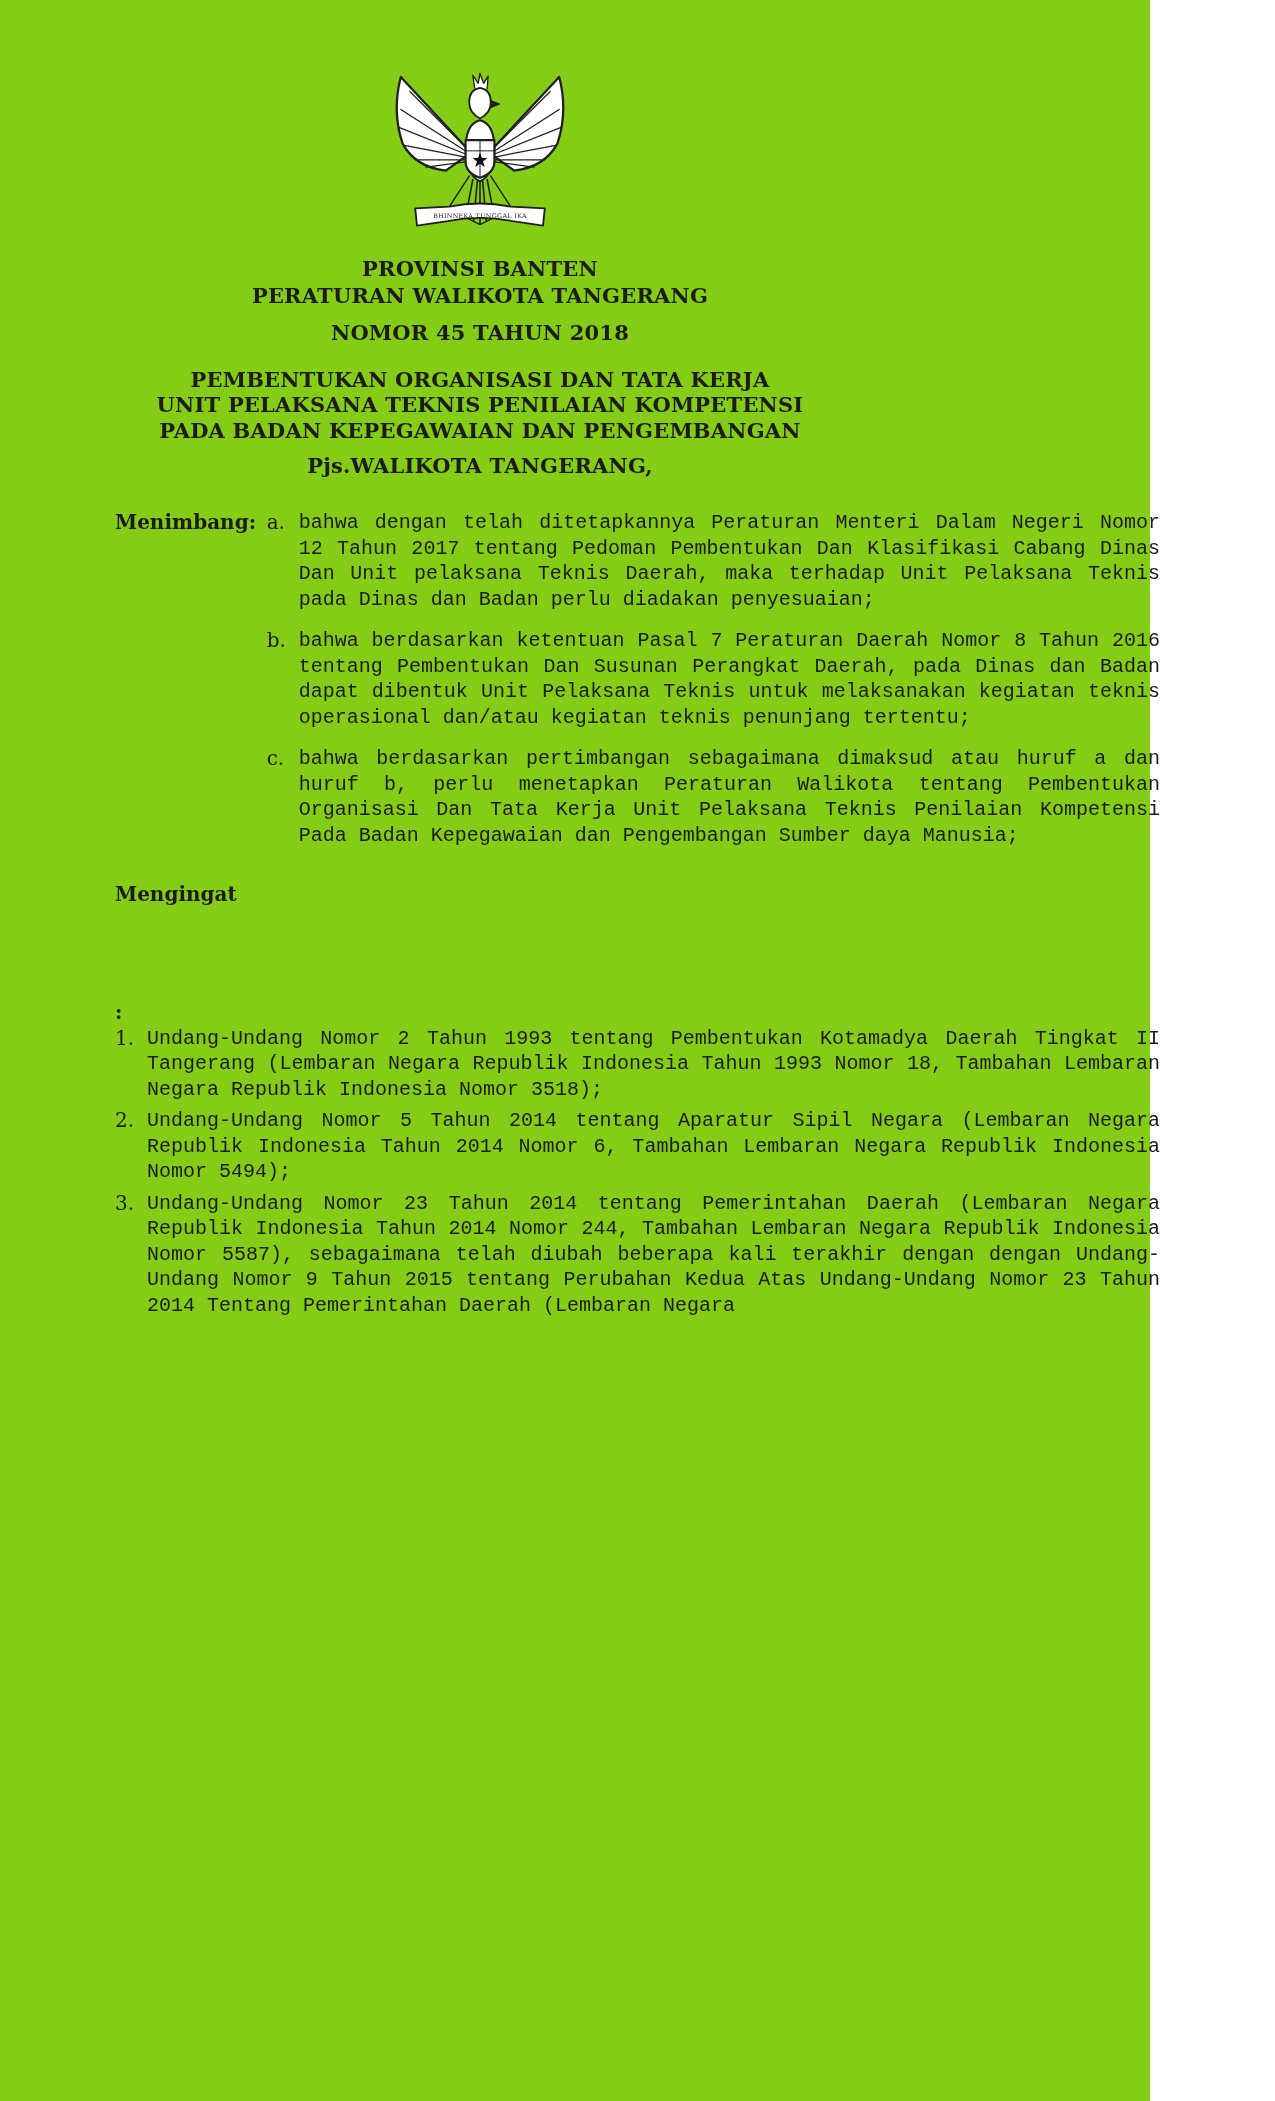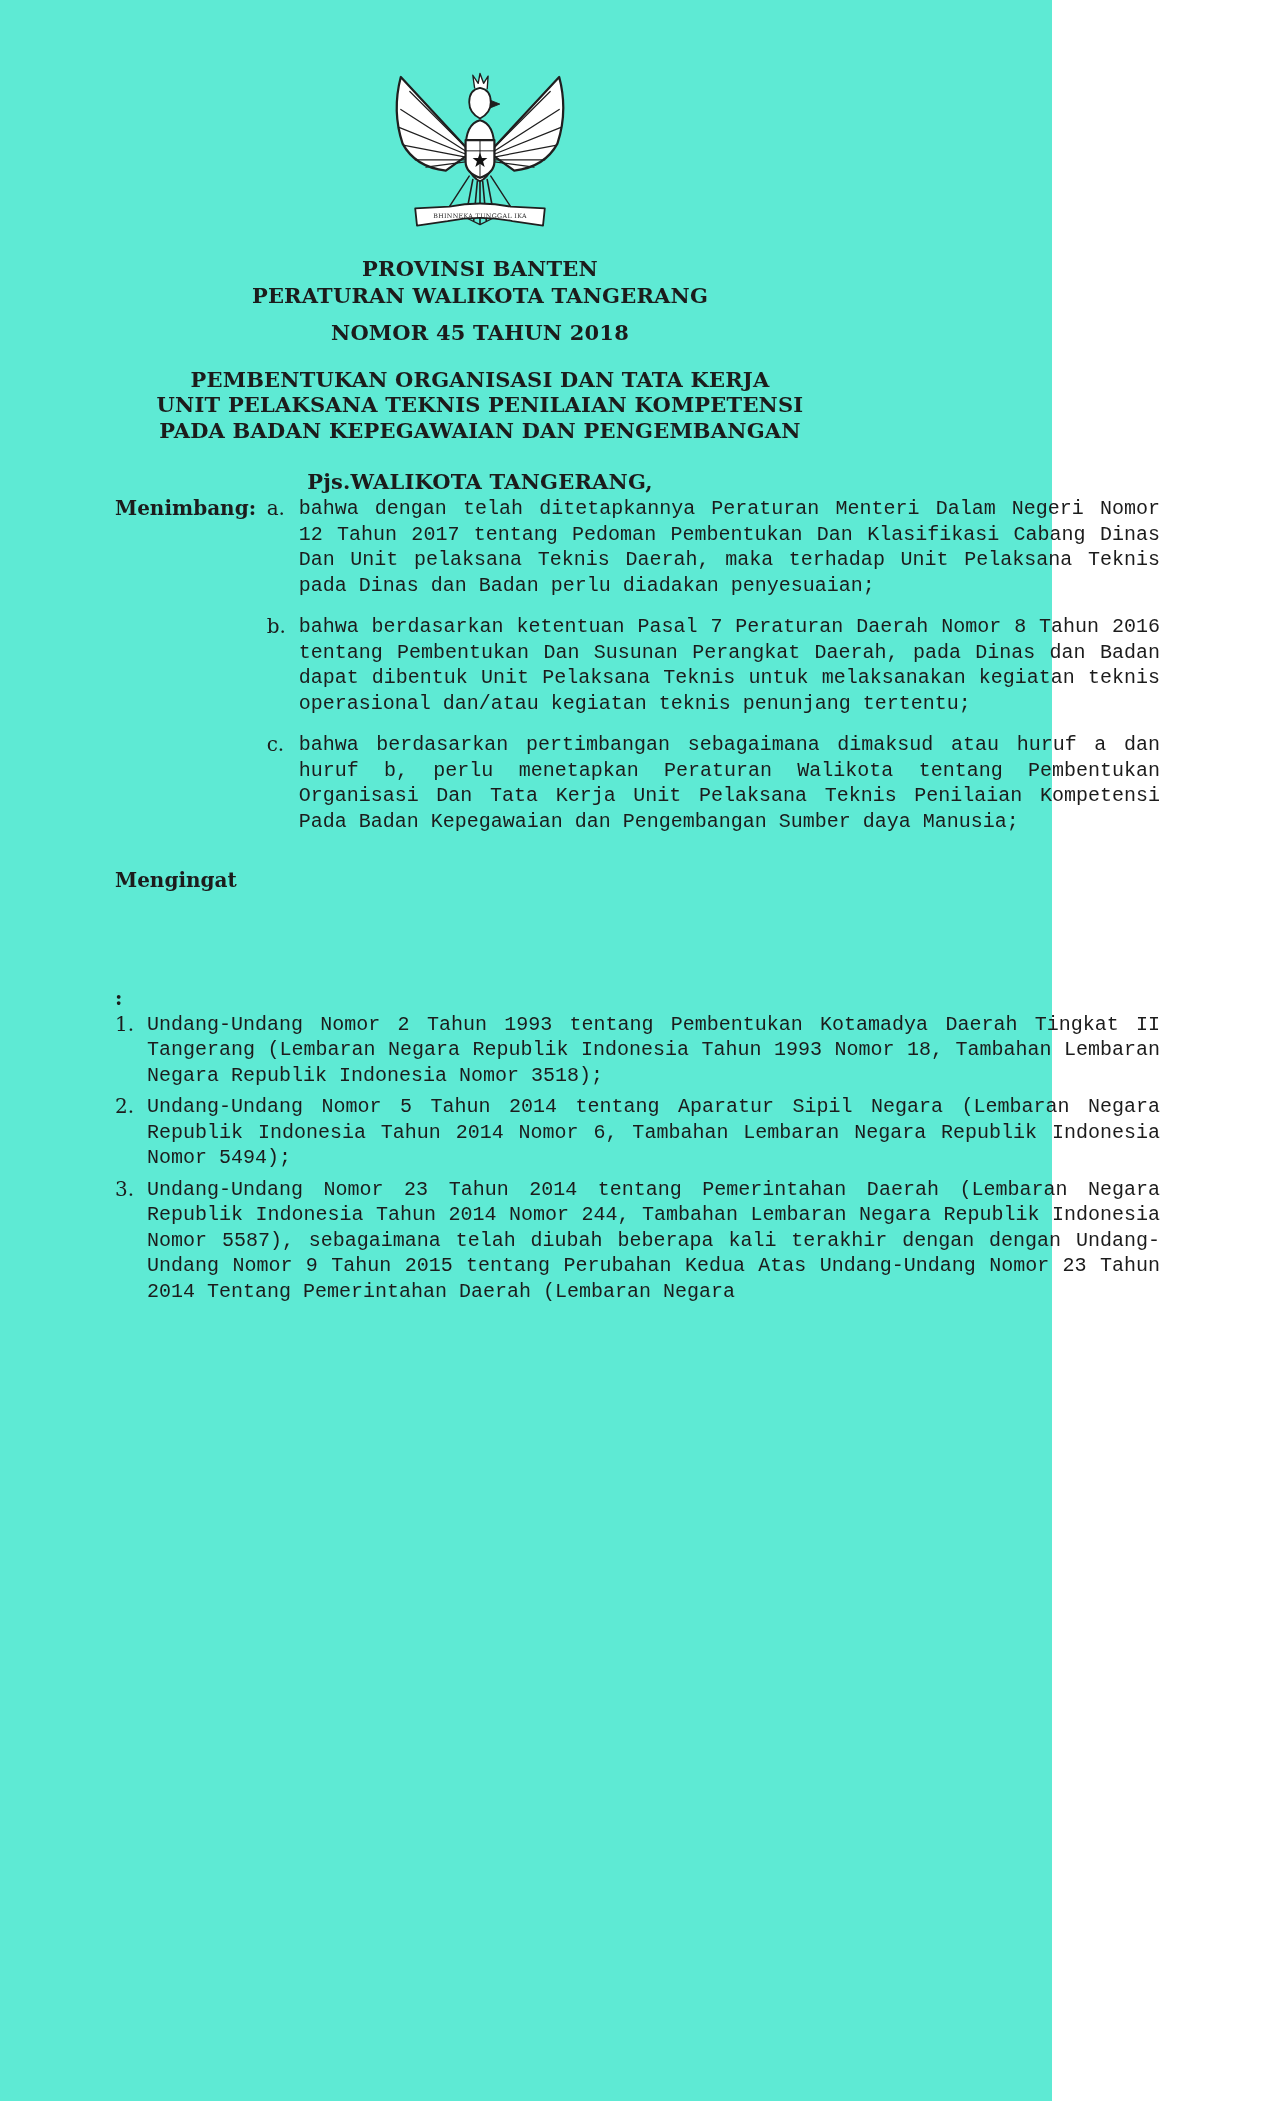--- a/index.html
+++ b/index.html
@@ -4,23 +4,23 @@
 <style>
   * { box-sizing: border-box; }
   html, body { margin: 0; padding: 0; background: #ffffff; }
   body {
     width: 1275px;
     font-family: "DejaVu Serif", "Liberation Serif", serif;
     color: #1c1c1c;
     -webkit-font-smoothing: antialiased;
   }
   .page {
-    width: 1052px;
+    width: 1150px;
     min-height: 2101px;
-    background: #5eead4;
+    background: #84cc16;
     padding: 66px 115px 60px 115px;
   }
 
   
   .heading-block {
     width: 730px;
     text-align: center;
   }
   .emblem-wrap {
     display: flex;
@@ -35,24 +35,24 @@
     line-height: 1.28;
     letter-spacing: 0.2px;
   }
   .province    { margin-top: 2px; }
   .regulation  { }
   .number      { margin-top: 10px; }
   .tentang     { margin-top: 20px; }
   .subject     { margin-top: 20px; }
   .subject .h-line { line-height: 1.22; }
   .invocation  { margin-top: 22px; }
-  .official    { margin-top: 26px; }
+  .official    { margin-top: 10px; }
 
   
-  .doc-body { width: 1045px; }
+  .doc-body { margin-top: 30px; width: 1045px; }
   .clause { display: flex; align-items: flex-start; }
   .clause + .clause { margin-top: 34px; flex-direction: column; }
   .clause-label {
     flex: 0 0 118px;
     font-weight: bold;
     font-size: 20px;
     line-height: 25.5px;
   }
   .clause-colon {
     flex: 0 0 18px;

